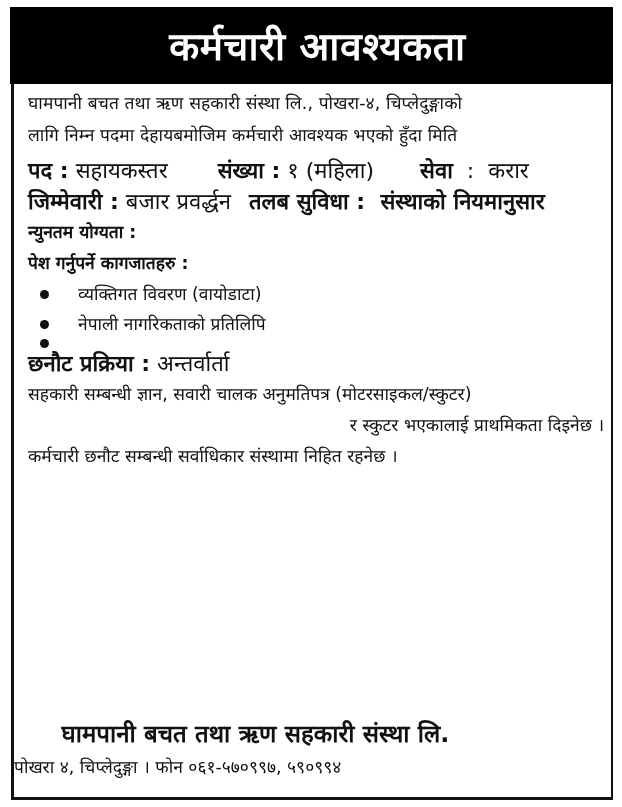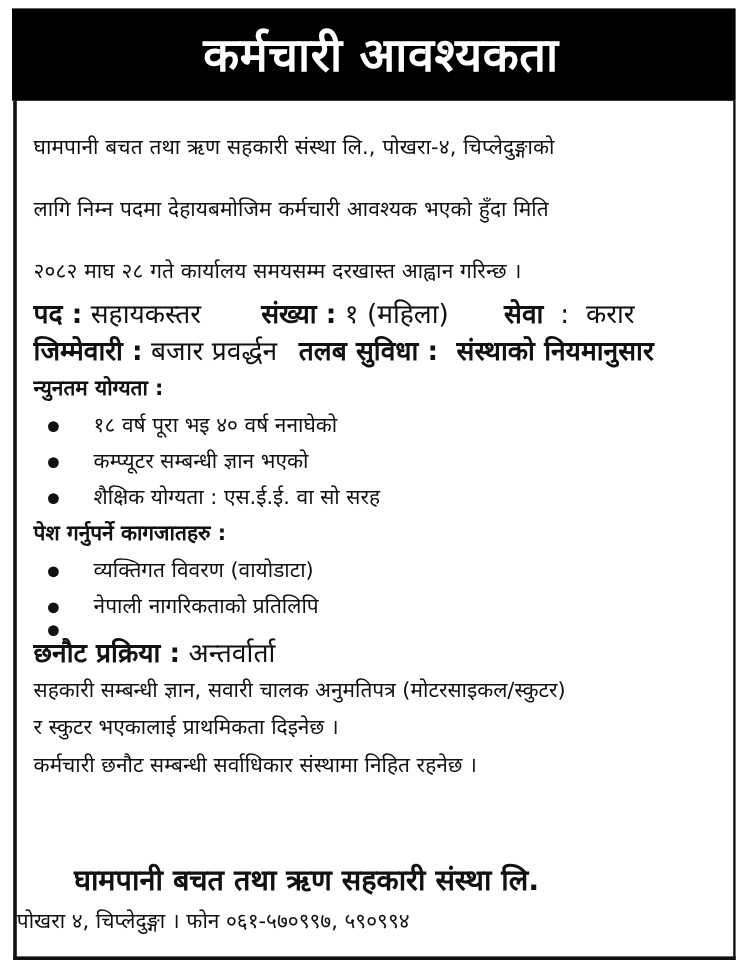--- a/index.html
+++ b/index.html
@@ -50,21 +50,21 @@
       position: absolute;
       left: 14px;
       top: 3px;
       width: 576px;
     }
     .p {
       font-size: 17.4px;
       line-height: 32px;
       white-space: nowrap;
     }
-    .intro .p { letter-spacing: 0.1px; margin-top: 20px; }
+    .intro .p { letter-spacing: 0.1px; }
     .row {
       font-size: 22px;
       line-height: 31px;
       white-space: nowrap;
     }
     .lbl { font-weight: bold; }
     .val { font-weight: normal; }
     .gap1 { display: inline-block; width: 50px; }
     .gap2 { display: inline-block; width: 46px; }
     .gap3 { display: inline-block; width: 18px; }
@@ -122,65 +122,50 @@
 <div class="header">
   <div class="header-title">कर्मचारी आवश्यकता</div>
 </div>
 
 <div class="box">
   <div class="content">
 
     <div class="intro">
       <div class="p">घामपानी बचत तथा ऋण सहकारी संस्था लि., पोखरा-४, चिप्लेदुङ्गाको</div>
       <div class="p">लागि निम्न पदमा देहायबमोजिम कर्मचारी आवश्यक भएको हुँदा मिति</div>
-      <div class="p">२०८२ माघ २८ गते कार्यालय समयसम्म दरखास्त आह्वान गरिन्छ ।</div>
     </div>
 
     <div class="row" style="margin-top:4px;">
       <span class="lbl">पद :</span><span class="val"> सहायकस्तर</span><span class="gap1"></span><span class="lbl">संख्या :</span><span class="val"> १ (महिला)</span><span class="gap2"></span><span class="lbl">सेवा</span><span class="val" style="white-space:pre;">  :  करार</span>
     </div>
 
     <div class="row">
       <span class="lbl">जिम्मेवारी :</span><span class="val"> बजार प्रवर्द्धन</span><span class="gap3"></span><span class="lbl">तलब सुविधा :</span><span class="val" style="white-space:pre;font-weight:bold;">  संस्थाको नियमानुसार</span>
     </div>
 
     <div class="section-head">न्युनतम योग्यता :</div>
-    <ul class="bullets">
-      <li>
-          <span class="dot"></span>
-          <span>१८ वर्ष पूरा भइ ४० वर्ष ननाघेको</span>
-        </li>
-      <li>
-          <span class="dot"></span>
-          <span>कम्प्यूटर सम्बन्धी ज्ञान भएको</span>
-        </li>
-      <li>
-          <span class="dot"></span>
-          <span>शैक्षिक योग्यता : एस.ई.ई. वा सो सरह</span>
-        </li>
-    </ul>
 
     <div class="section-head">पेश गर्नुपर्ने कागजातहरु :</div>
     <ul class="bullets">
       <li>
           <span class="dot"></span>
           <span>व्यक्तिगत विवरण (वायोडाटा)</span>
         </li>
       <li>
           <span class="dot"></span>
           <span>नेपाली नागरिकताको प्रतिलिपि</span>
         </li>
       <li>
           <span class="dot"></span>
         </li>
     </ul>
 
     <div class="row">
       <span class="lbl">छनौट प्रक्रिया :</span><span class="val"> अन्तर्वार्ता</span>
     </div>
     <div class="p" style="line-height:31px;">सहकारी सम्बन्धी ज्ञान, सवारी चालक अनुमतिपत्र (मोटरसाइकल/स्कुटर)</div>
-    <div class="p" style="line-height:31px;">र स्कुटर भएकालाई प्राथमिकता दिइनेछ ।</div>
+    <div class="p" style="line-height:31px;text-align:right;">र स्कुटर भएकालाई प्राथमिकता दिइनेछ ।</div>
     <div class="p" style="line-height:31px;">कर्मचारी छनौट सम्बन्धी सर्वाधिकार संस्थामा निहित रहनेछ ।</div>
   </div>
 
   <div class="footer-org">घामपानी बचत तथा ऋण सहकारी संस्था लि.</div>
   <div class="footer-addr">पोखरा ४, चिप्लेदुङ्गा । फोन ०६१-५७०९९७, ५९०९९४</div>
 </div>
 
 </body></html>

